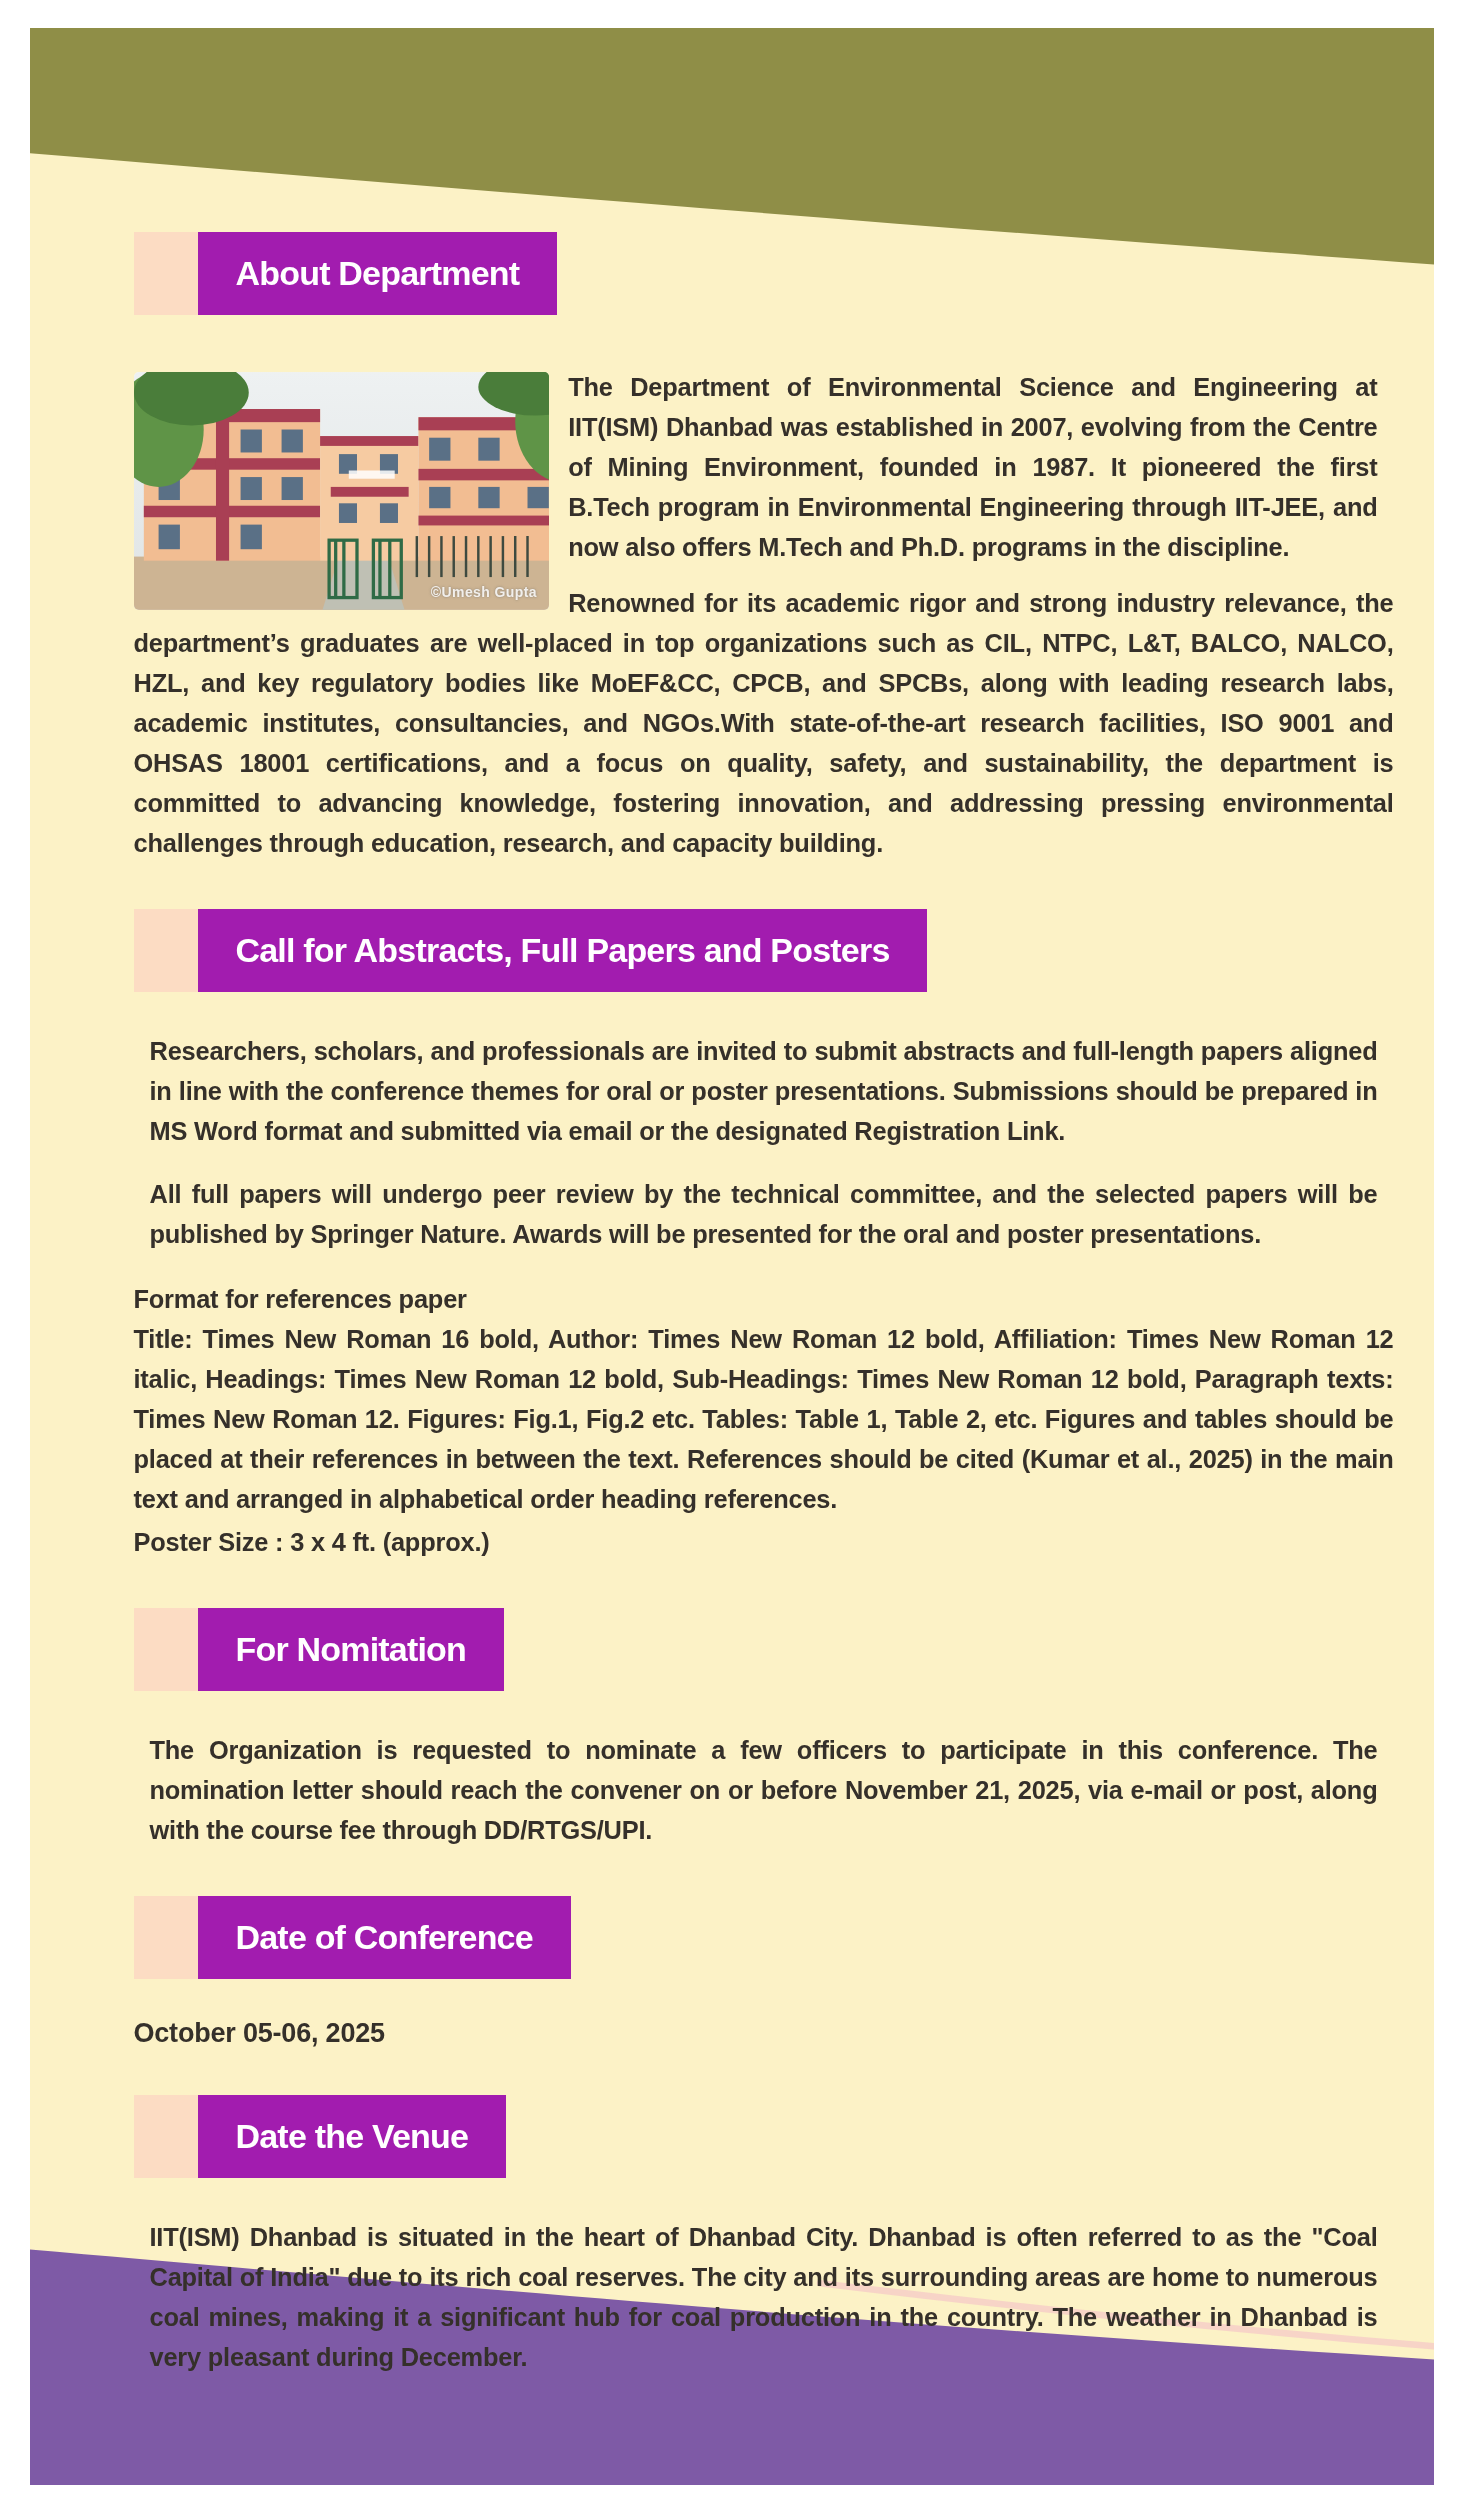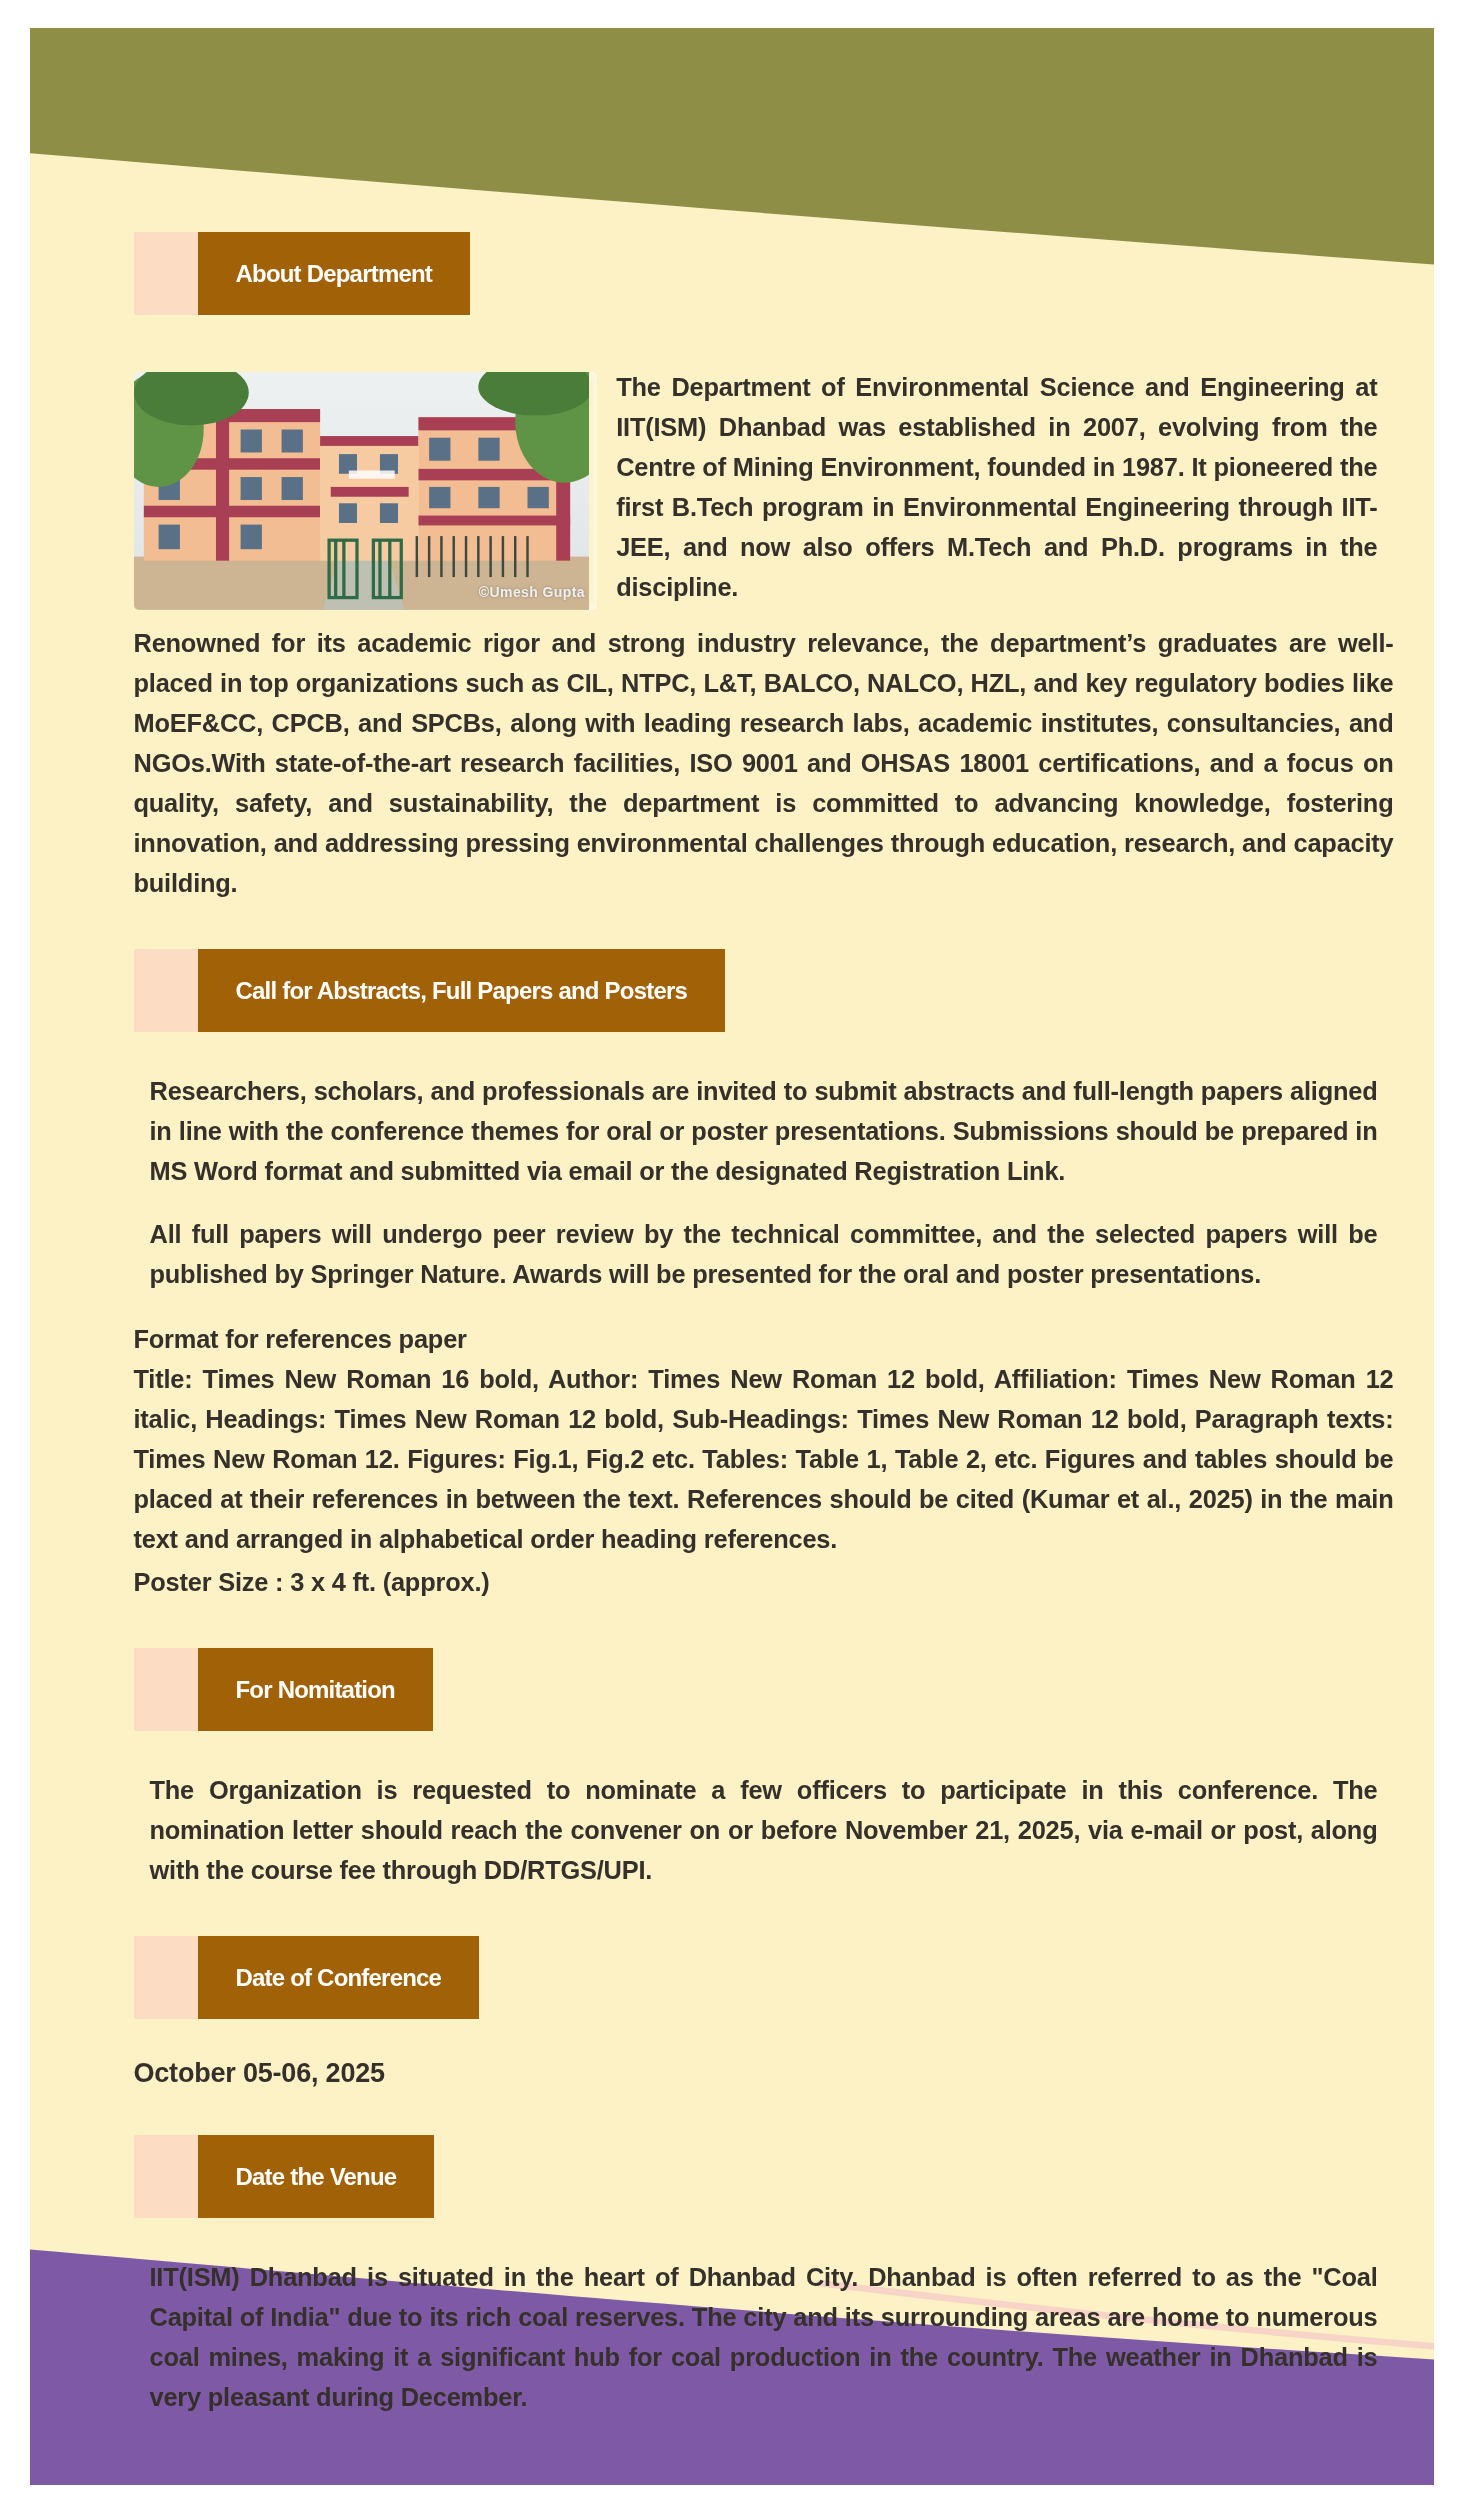--- a/index.html
+++ b/index.html
@@ -5,29 +5,29 @@
   html,body{margin:0;padding:0;background:#ffffff;}
   .page{position:relative;width:1463px;height:2512px;background:#ffffff;font-family:"Liberation Sans",sans-serif;overflow:hidden;}
   .canvas{position:absolute;left:29.5px;top:28px;width:1404px;height:2457px;background:#fcf2c6;overflow:hidden;}
   .band-svg{position:absolute;left:0;width:1404px;display:block;}
   .band-top{top:0;height:270px;}
   .band-bottom{bottom:0;height:279px;}
   .content{position:relative;z-index:2;padding:0 40px 0 104px;}
   
   .badge-row{display:flex;align-items:stretch;height:83px;}
   .badge-tab{width:64px;background:#fcdcc3;flex:none;}
-  .badge-box{background:#a16207;color:#ffffff;font-weight:700;font-size:24px;letter-spacing:-0.8px;
+  .badge-box{background:#a21caf;color:#ffffff;font-weight:700;font-size:34px;letter-spacing:-0.8px;
              line-height:83px;padding:0 38px;white-space:nowrap;}
   
   .bt{font-size:25.4px;line-height:40px;font-weight:700;letter-spacing:-0.2px;color:#35302a;
       text-align:justify;margin:16px;}
   .bt-strong{font-weight:700;}
   .m0{margin:0;}
   .first-block{margin-top:52px;}
-  .photo-wrap{float:left;width:463px;height:238px;margin:4.9px 19.7px 9.8px 0;position:relative;
+  .photo-wrap{float:left;width:415px;height:238px;margin:4.9px 19.7px 9.8px 0;position:relative;
               border-radius:4.9px;overflow:hidden;box-shadow:inset 0 0 11.5px rgba(255,255,255,0.9);}
   .photo-wrap svg{display:block;}
   .watermark{position:absolute;right:11.5px;bottom:9.8px;color:rgba(255,255,255,0.85);
              font-size:14px;font-weight:700;letter-spacing:0.4px;text-shadow:0 0 2.5px rgba(90,90,90,0.6);}
   .sec-gap{margin-top:46px;margin-bottom:39px;}
   .p-gap{margin-top:23px;}
   .subhead{margin-top:24.6px;}
   .poster-line{margin-top:3.3px;}
   .date-line{font-size:27px;font-weight:700;letter-spacing:-0.2px;color:#35302a;margin-top:21px;}
   .venue-para{margin-top:28px;}

